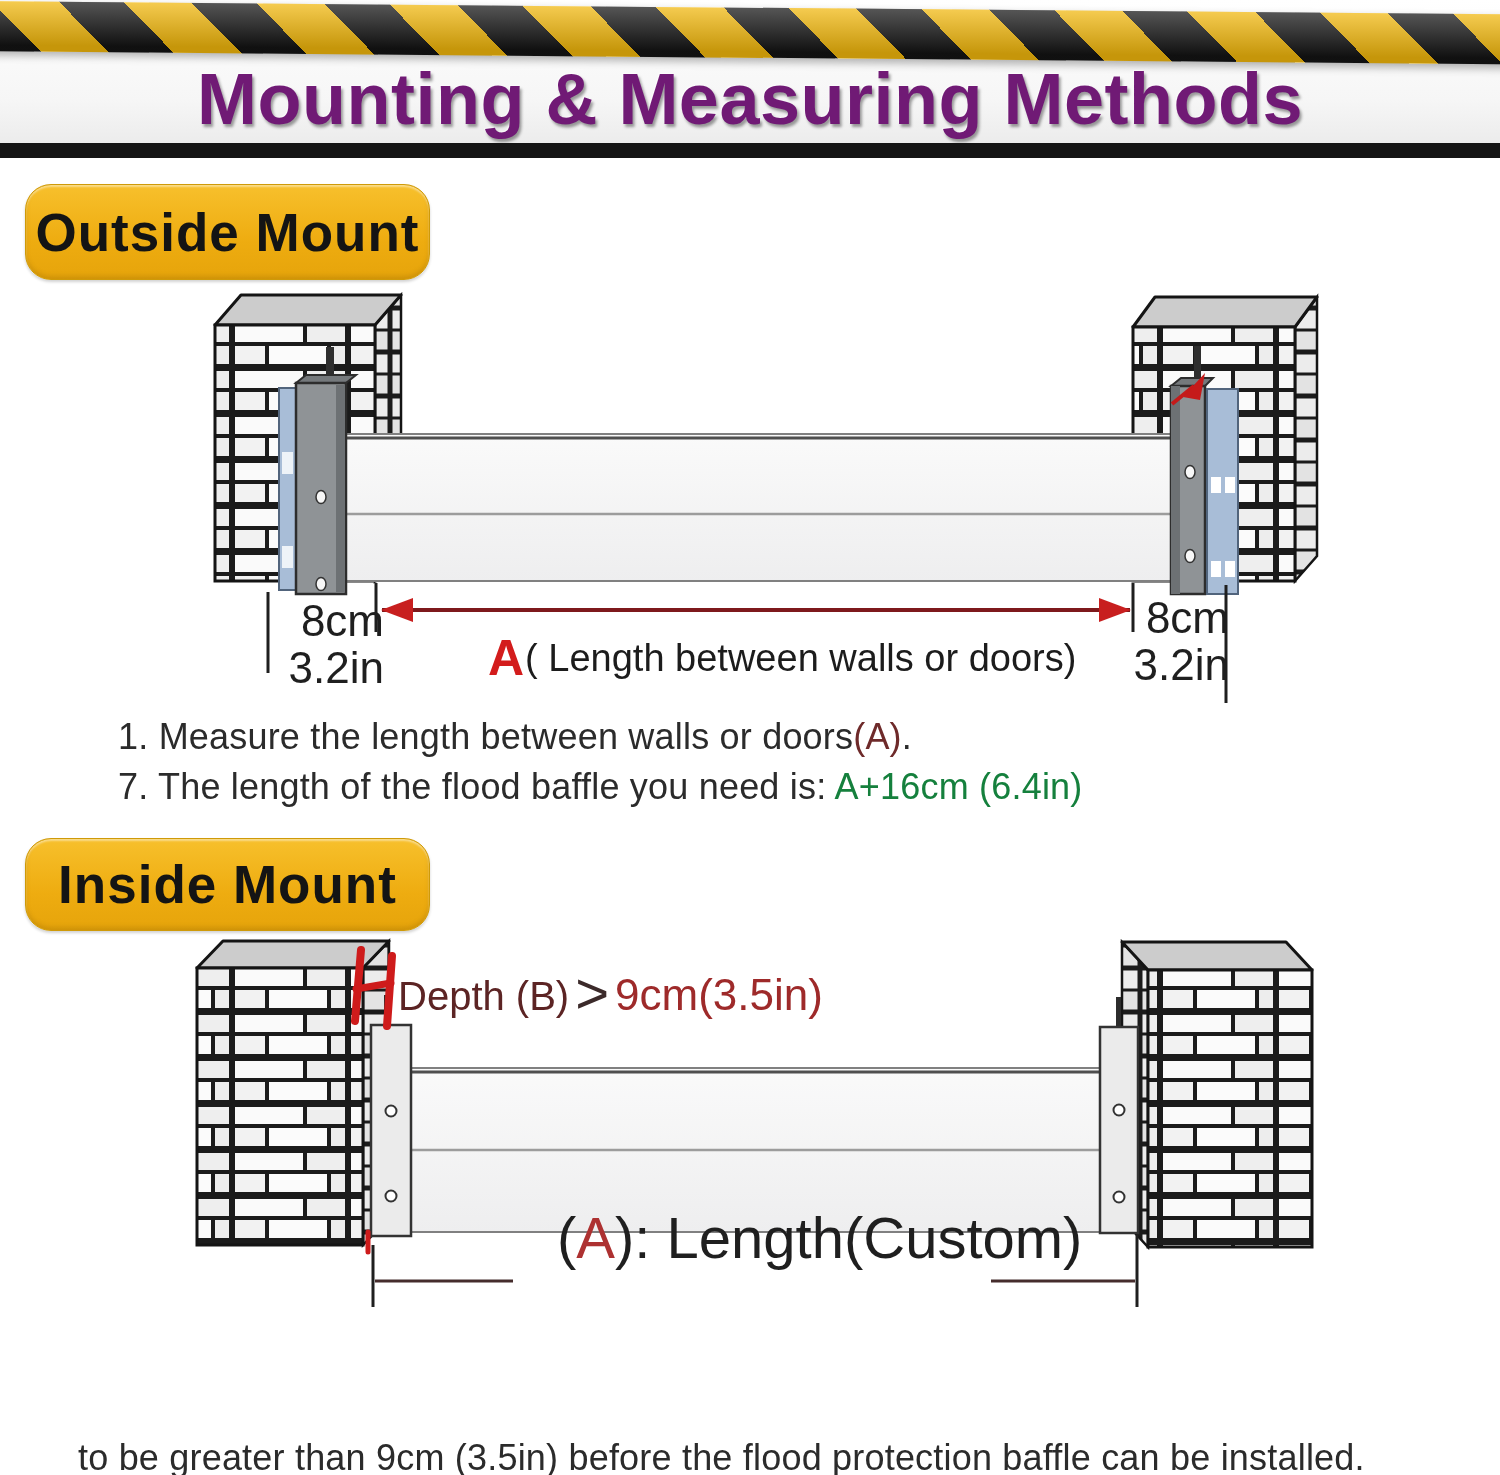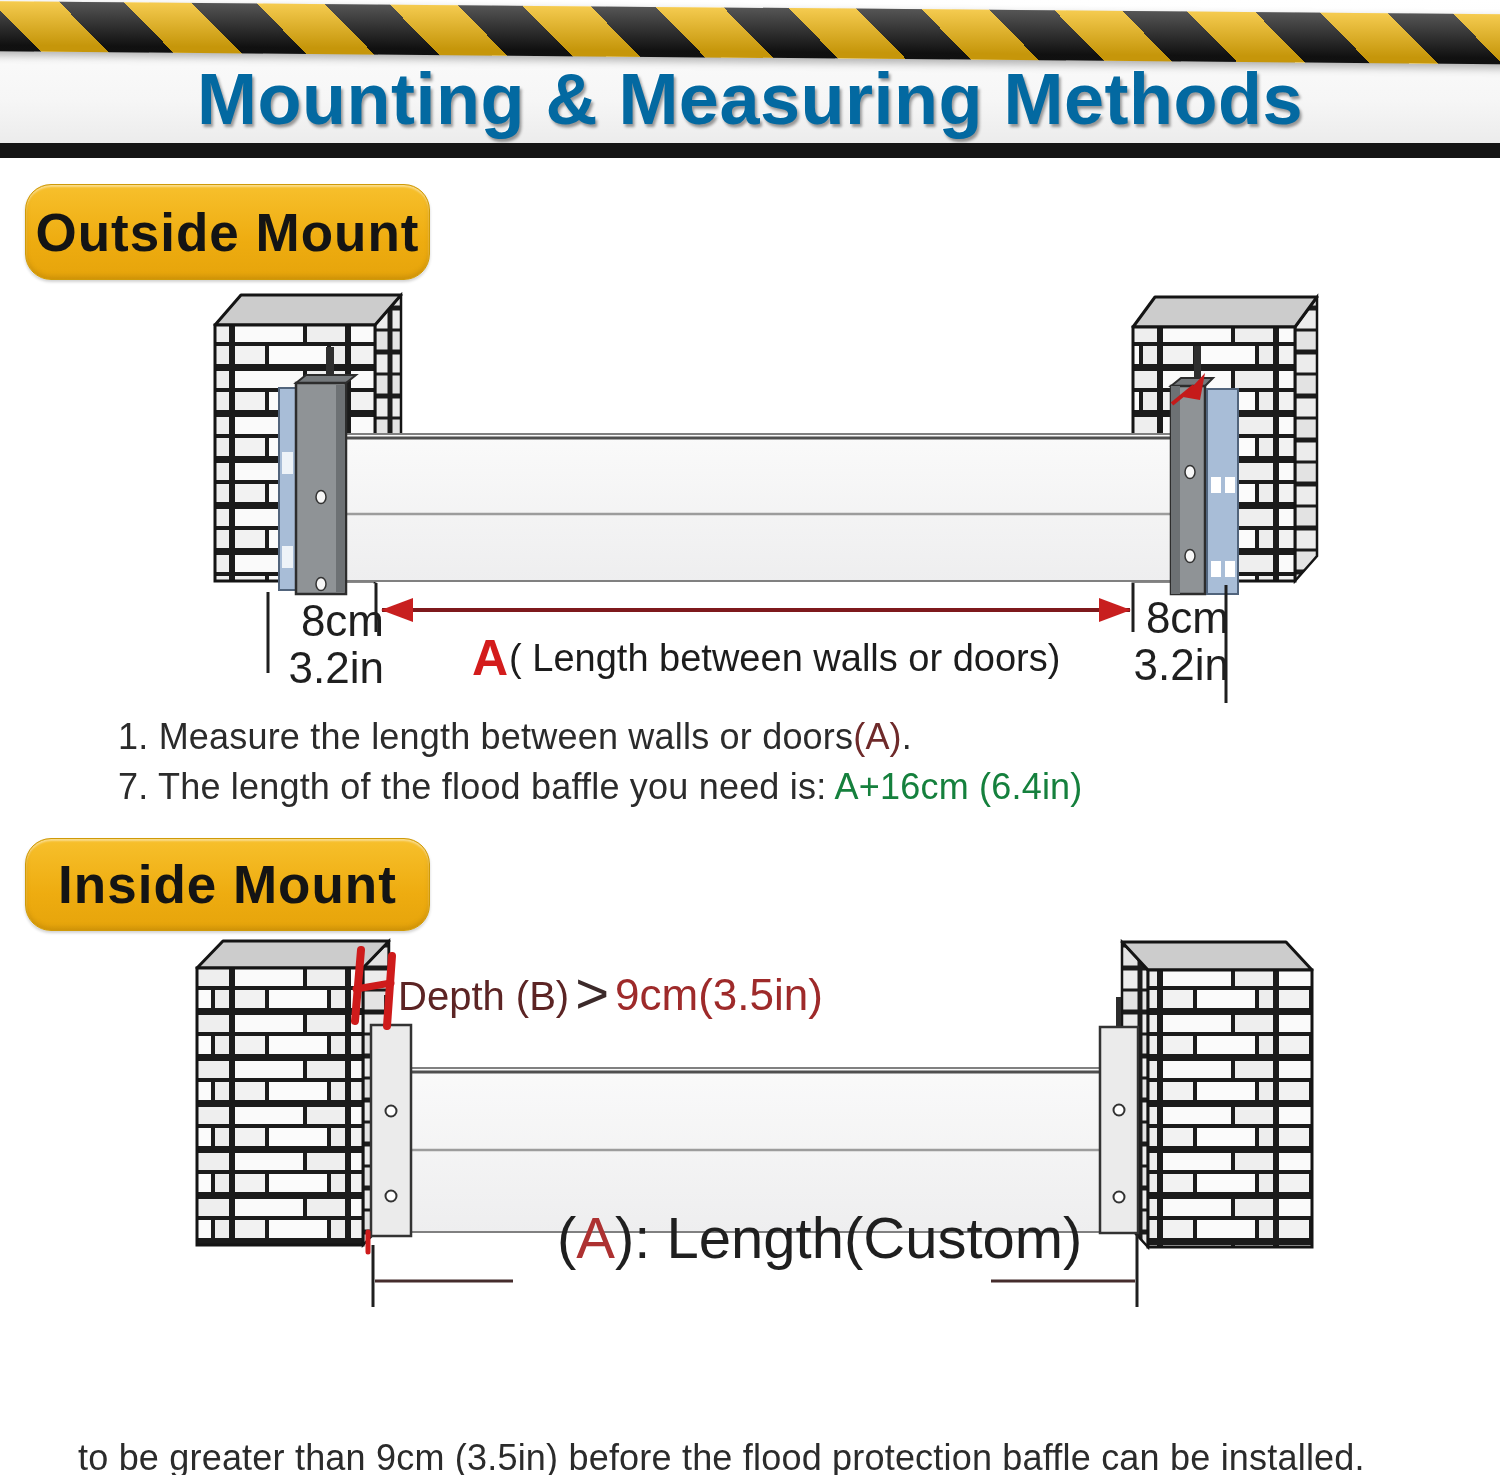--- a/index.html
+++ b/index.html
@@ -10,38 +10,38 @@
   
   .header-bg{position:absolute;left:0;top:0;width:1500px;height:143px;
     background:linear-gradient(180deg,#ffffff 0%,#f6f6f6 70%,#ececec 100%);}
   .hazard-tape{position:absolute;left:-24px;top:1px;width:1560px;height:50px;
     transform:rotate(0.5deg);transform-origin:0 0;
     background:
       linear-gradient(180deg,rgba(255,255,255,.28),rgba(0,0,0,.18) 88%),
       repeating-linear-gradient(45deg,#141414 0 46px,#f1b70c 46px 94px);
     box-shadow:0 4px 9px rgba(0,0,0,.30);}
   .page-title{position:absolute;left:0;top:58px;width:1500px;text-align:center;
-    font-size:72px;font-weight:700;letter-spacing:.5px;color:#0369a1;
+    font-size:72px;font-weight:700;letter-spacing:.5px;color:#701a75;
     text-shadow:2px 3px 3px rgba(0,0,0,.38),-1px -1px 0 rgba(255,255,255,.55);}
   .title-bar{position:absolute;left:0;top:143px;width:1500px;height:15px;background:#151515;}
   
   .badge{position:absolute;left:25px;width:403px;display:flex;align-items:center;justify-content:center;
     background:linear-gradient(180deg,#f7c02c 0%,#eeac10 60%,#e6a40b 100%);
     border-radius:26px;border:1px solid #cf9a08;
     box-shadow:inset 0 2px 2px rgba(255,255,255,.45),inset 0 -3px 4px rgba(140,95,0,.25),0 2px 3px rgba(0,0,0,.18);
     font-size:53px;font-weight:600;color:#141414;letter-spacing:1px;}
   .badge.outside{top:184px;height:94px;}
   .badge.inside{top:838px;height:91px;}
   
   svg.diagram{position:absolute;left:0;top:0;}
   
   .dim{position:absolute;text-align:right;font-size:44px;line-height:47px;color:#1f1f1f;}
   .dim-left{left:272px;top:597px;width:112px;}
   .dim-right{left:1133px;top:594px;width:96px;}
-  .a-span{position:absolute;left:472px;top:629px;white-space:nowrap;font-size:38px;color:#1c1c1c;}
+  .a-span{position:absolute;left:488px;top:629px;white-space:nowrap;font-size:38px;color:#1c1c1c;}
   .a-span .big-a{font-size:50px;font-weight:700;color:#d31c1c;vertical-align:-4px;padding-right:1px;}
   .step{position:absolute;white-space:nowrap;font-size:36px;color:#2b2b2b;letter-spacing:.2px;}
   .o-step1{left:118px;top:716px;}
   .o-step2{left:118px;top:766px;}
   .i-step1{left:95px;top:1342px;}
   .i-step2{left:95px;top:1396px;}
   .i-step3{left:78px;top:1437px;}
   .accent-maroon{color:#6e2a2a;}
   .accent-red{color:#15803d;}
   .depth-label{position:absolute;left:398px;top:956px;white-space:nowrap;display:flex;align-items:baseline;}

